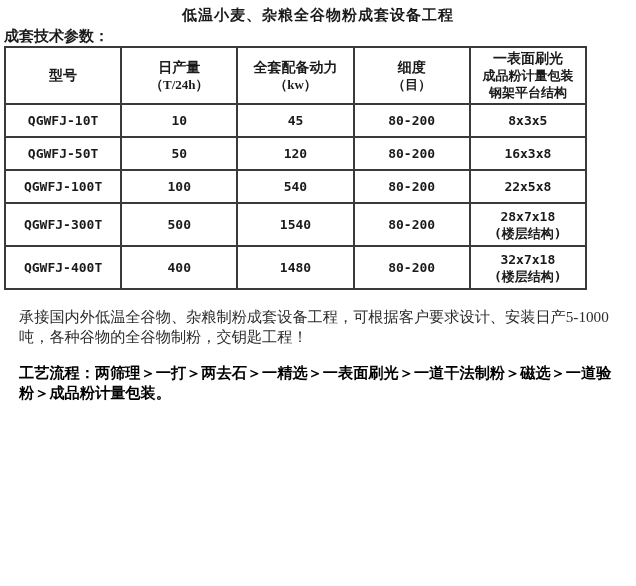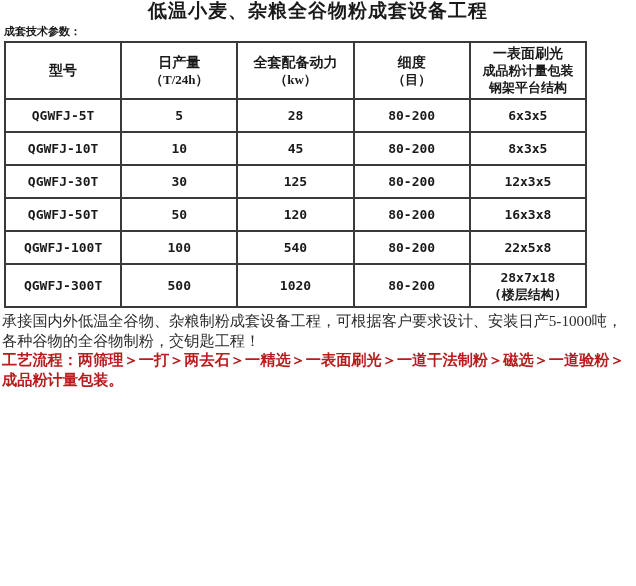--- a/index.html
+++ b/index.html
@@ -9,27 +9,28 @@
   }
   body {
     width: 636px;
     height: 586px;
     overflow: hidden;
     font-family: "Liberation Serif", serif;
     color: #1a1a1a;
   }
   .page-title {
     text-align: center;
-    font-size: 19px;
+    font-size: 15px;
     font-weight: bold;
     letter-spacing: 1px;
+    padding-top: 5px;
     line-height: 21px;
   }
   .section-label {
-    font-size: 11px;
+    font-size: 15px;
     font-weight: bold;
     margin: 1px 0 1px 4px;
     line-height: 18px;
   }
   table.spec-table {
     border-collapse: collapse;
     table-layout: fixed;
     width: 583px;
     margin-left: 4px;
   }
@@ -57,23 +58,23 @@
     white-space: pre-line;
     line-height: 17px;
   }
   tr.normal td { height: 31px; }
   tr.tall td { height: 41px; }
   .footer {
     margin: 3px 0 0 2px;
     font-size: 15.2px;
     line-height: 19.5px;
   }
-  .footer p { margin: 0; }
+  .footer p { margin: 17px; }
   .footer .service-note { font-weight: normal; color: #2b2b2b; }
-  .footer .process-flow { font-weight: bold; color: #b91c1c; }
+  .footer .process-flow { font-weight: bold; color: #000000; }
 </style>
 </head>
 <body>
 
 <div class="page">
   <div class="page-title">低温小麦、杂粮全谷物粉成套设备工程</div>
   <div class="section-label">成套技术参数：</div>
 
   <table class="spec-table">
     <thead>
@@ -95,60 +96,54 @@
           </th>
           <th>
             <div class="hline">一表面刷光</div>
             <div class="hline hsub">成品粉计量包装</div>
             <div class="hline hsub">钢架平台结构</div>
           </th>
         </tr>
     </thead>
     <tbody id="body-rows">
         <tr class="normal">
-          <td>QGWFJ-5T</td>
-          <td>5</td>
-          <td>28</td>
-          <td>80-200</td>
-          <td>6x3x5</td>
-        </tr>
-        <tr class="normal">
           <td>QGWFJ-10T</td>
           <td>10</td>
           <td>45</td>
           <td>80-200</td>
           <td>8x3x5</td>
-        </tr>
-        <tr class="normal">
-          <td>QGWFJ-30T</td>
-          <td>30</td>
-          <td>125</td>
-          <td>80-200</td>
-          <td>12x3x5</td>
         </tr>
         <tr class="normal">
           <td>QGWFJ-50T</td>
           <td>50</td>
           <td>120</td>
           <td>80-200</td>
           <td>16x3x8</td>
         </tr>
         <tr class="normal">
           <td>QGWFJ-100T</td>
           <td>100</td>
           <td>540</td>
           <td>80-200</td>
           <td>22x5x8</td>
         </tr>
         <tr class="tall">
           <td>QGWFJ-300T</td>
           <td>500</td>
-          <td>1020</td>
+          <td>1540</td>
           <td>80-200</td>
           <td>28x7x18
+(楼层结构)</td>
+        </tr>
+        <tr class="tall">
+          <td>QGWFJ-400T</td>
+          <td>400</td>
+          <td>1480</td>
+          <td>80-200</td>
+          <td>32x7x18
 (楼层结构)</td>
         </tr>
       </tbody>
   </table>
 
   <div class="footer">
     <p class="service-note">承接国内外低温全谷物、杂粮制粉成套设备工程，可根据客户要求设计、安装日产5-1000吨，各种谷物的全谷物制粉，交钥匙工程！</p>
     <p class="process-flow">工艺流程：两筛理＞一打＞两去石＞一精选＞一表面刷光＞一道干法制粉＞磁选＞一道验粉＞成品粉计量包装。</p>
   </div>
 </div>

